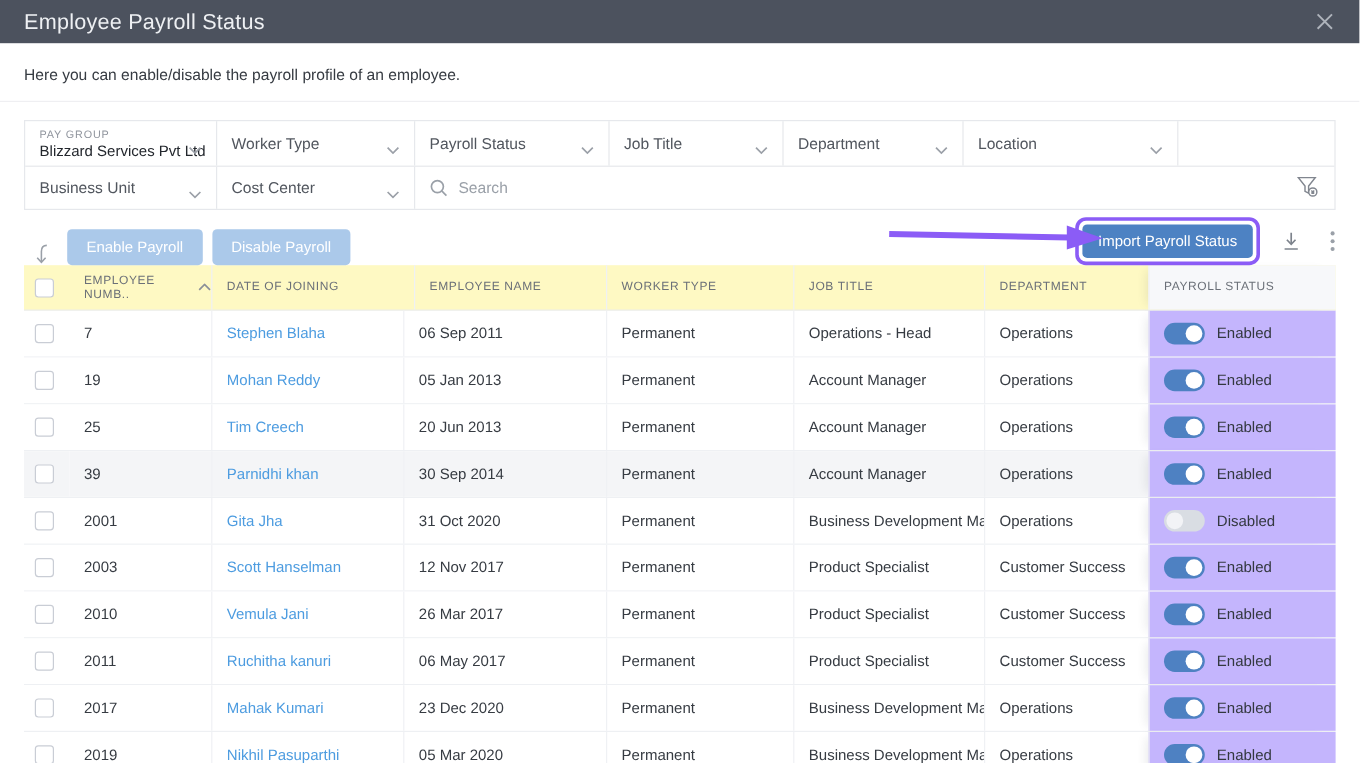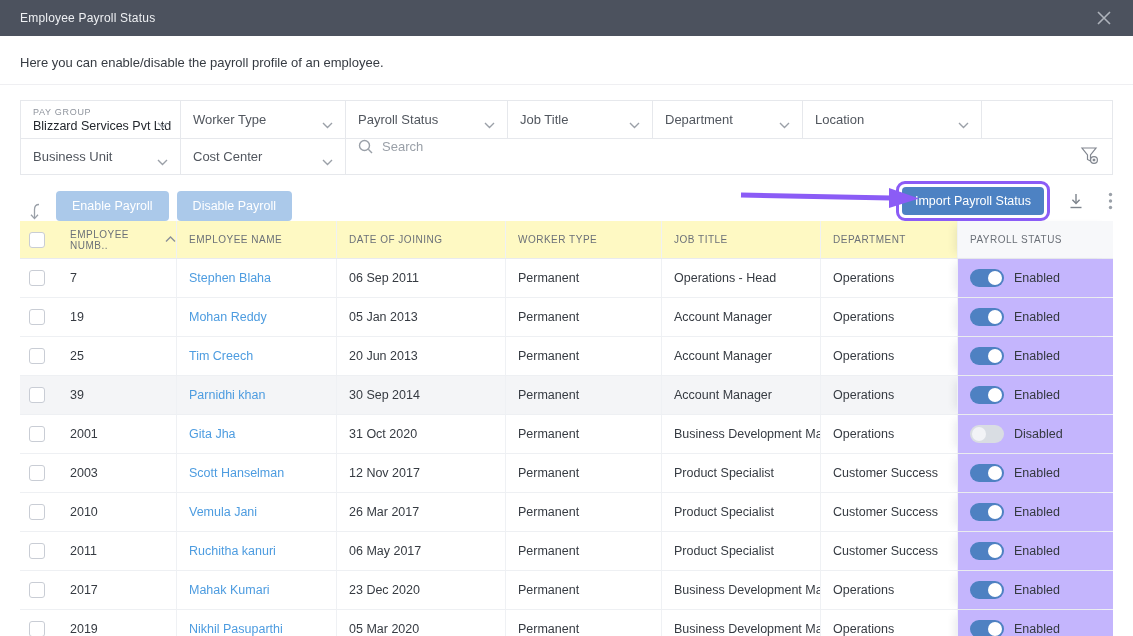--- a/index.html
+++ b/index.html
@@ -4,21 +4,21 @@
 <style>
   * { box-sizing: border-box; margin: 0; padding: 0; }
   html,body { width:1133px; height:636px; overflow:hidden; background:#fff;
     font-family:"Liberation Sans", sans-serif; }
 
   .dialog { position:relative; width:1133px; height:636px; background:#fff; }
 
   
   .titlebar { height:36px; background:#4c525e; display:flex; align-items:center;
     padding:0 20px; justify-content:space-between; }
-  .titlebar .title { color:#eef0f3; font-size:12px; letter-spacing:.2px; }
+  .titlebar .title { color:#eef0f3; font-size:18px; letter-spacing:.2px; }
   .close-x { width:18px; height:18px; cursor:pointer; }
   .close-x svg { stroke:#aeb3bb; stroke-width:1.6; }
 
   
   .subtitle-wrap { padding:19px 20px 14px 20px; }
   .subtitle { font-size:13px; color:#363b42; }
   .top-divider { height:1px; background:#efeff2; width:100%; }
 
   
   .filter-panel { margin:15px 20px 0 20px; border:1px solid #e6e8ec; background:#fff; }
@@ -29,21 +29,21 @@
     padding:0 28px 0 12px; border-right:1px solid #e6e8ec; font-size:13px; color:#51565e; }
   .fcell.no-border { border-right:none; flex:1; }
   .row1 .fcell:nth-child(1){ width:160px; }
   .row1 .fcell:nth-child(2){ width:165px; }
   .row1 .fcell:nth-child(3){ width:162px; }
   .row1 .fcell:nth-child(4){ width:145px; }
   .row1 .fcell:nth-child(5){ width:150px; }
   .row1 .fcell:nth-child(6){ width:179px; }
   .row2 .fcell:nth-child(1){ width:160px; }
   .row2 .fcell:nth-child(2){ width:165px; }
-  .row2 .fcell.search-cell { flex:1; flex-direction:row; align-items:flex-start; border-right:none; padding-right:40px;}
+  .row2 .fcell.search-cell { flex:1; flex-direction:row; align-items:center; border-right:none; padding-right:40px;}
   .f-label { font-size:9px; letter-spacing:.7px; color:#8f949d; margin-bottom:2px; }
   .f-value { font-size:12.5px; color:#23272d; white-space:nowrap; }
   .chev { position:absolute; right:12px; top:50%; margin-top:-3px; }
   .chev svg { stroke:#9ba0a8; stroke-width:1.4; fill:none; }
   .search-cell .mag { margin-right:9px; display:flex; }
   .search-cell input { border:none; outline:none; font-size:13px; color:#3c4148; width:100%;
     font-family:"Liberation Sans", sans-serif; }
   .search-cell input::placeholder { color:#9aa0a8; }
   .funnel { position:absolute; right:13px; top:50%; transform:translateY(-50%); cursor:pointer; }
 
@@ -234,22 +234,22 @@
           <span class="checkbox"></span>
         </div>
       <div class="th col-number">
         <span>EMPLOYEE NUMB..</span>
         <span class="sort-caret">
           <svg width="11" height="7" viewBox="0 0 11 7" fill="none" stroke="#8a8f98" stroke-width="1.4">
               <polyline points="1,5.5 5.5,1 10,5.5"></polyline>
             </svg>
         </span>
       </div>
+      <div class="th col-date">DATE OF JOINING</div>
       <div class="th col-name">EMPLOYEE NAME</div>
-      <div class="th col-date">DATE OF JOINING</div>
       <div class="th col-worker">WORKER TYPE</div>
       <div class="th col-job">JOB TITLE</div>
       <div class="th col-dept">DEPARTMENT</div>
       <div class="th col-status">PAYROLL STATUS</div>
     </div>
     <div id="tbody">
         <div class="trow">
           <div class="td col-check">
             <span class="checkbox"></span>
           </div>

